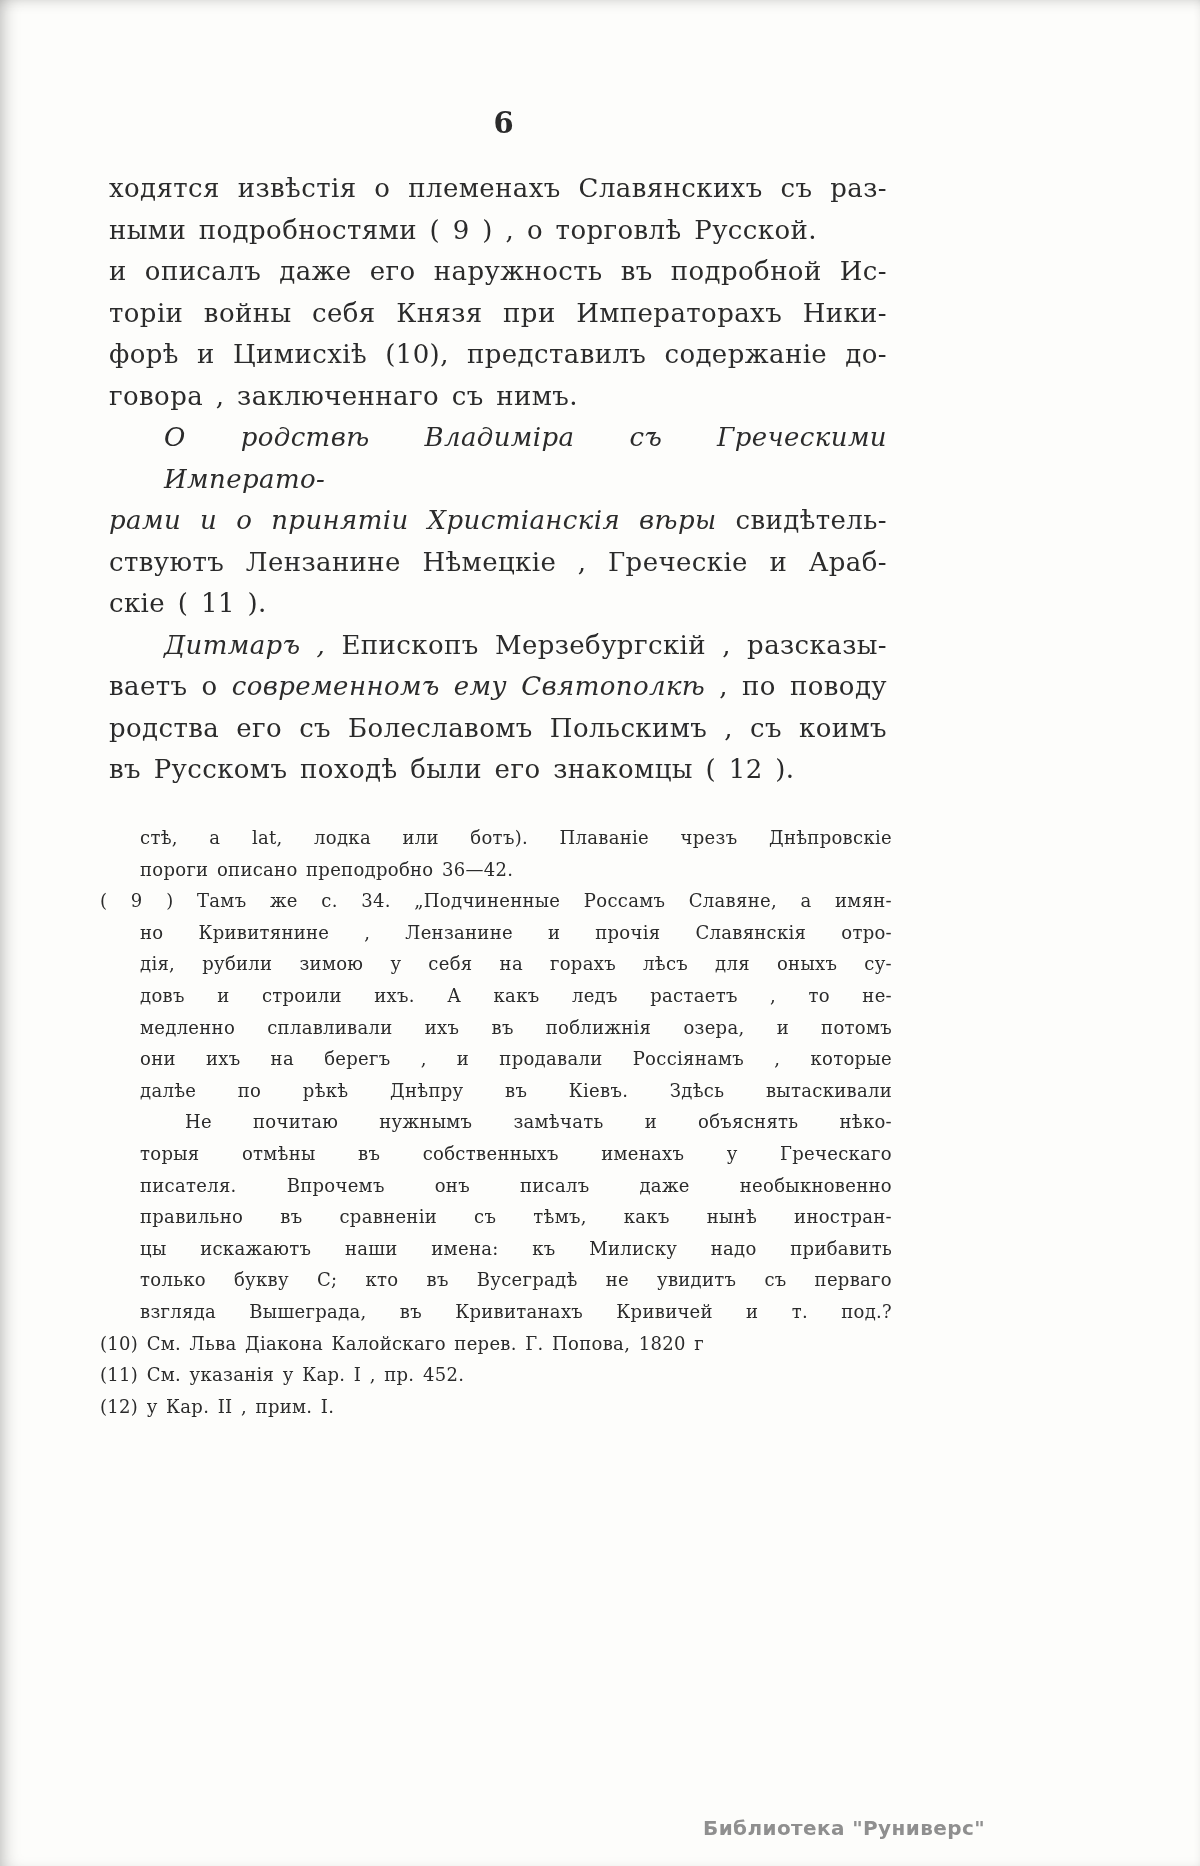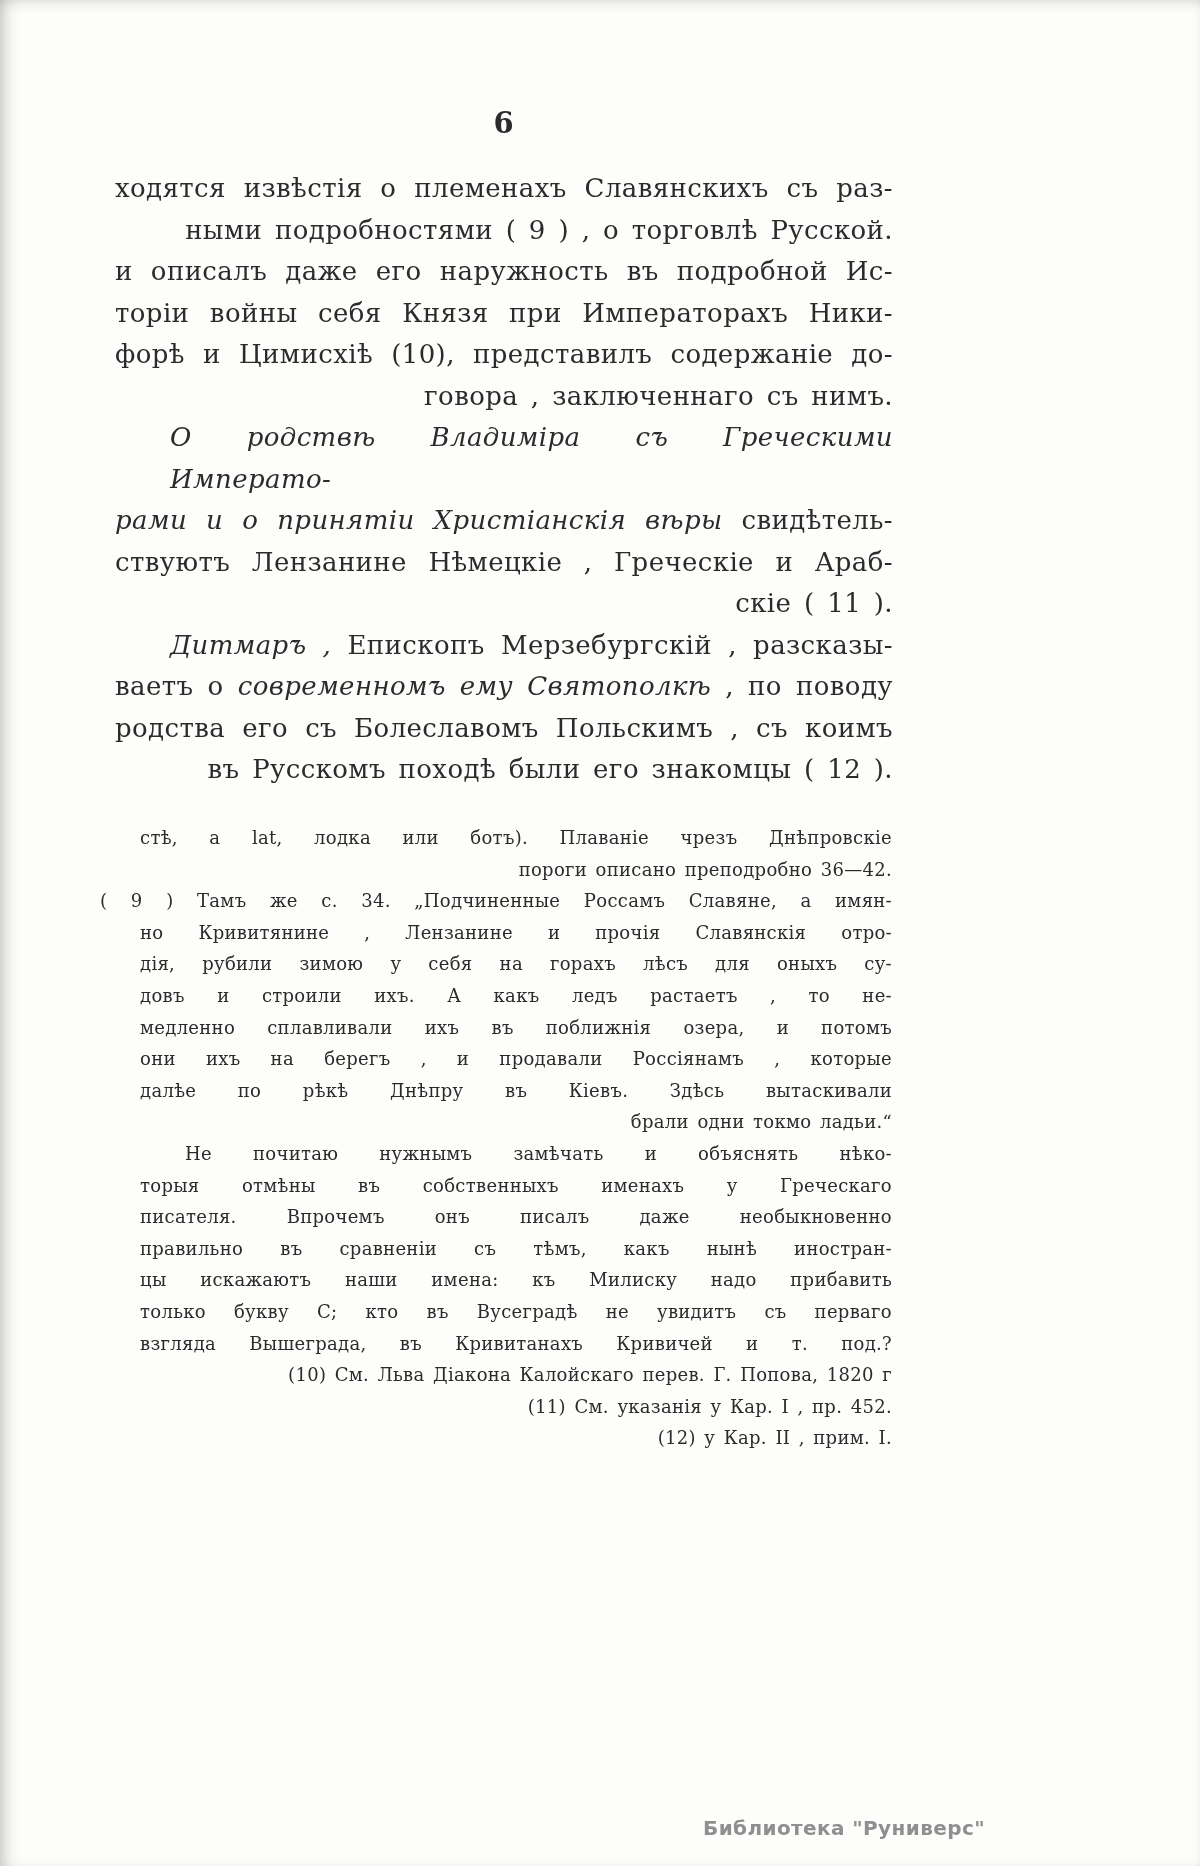--- a/index.html
+++ b/index.html
@@ -26,21 +26,21 @@
     left: 115px;
     width: 778px;
     text-align: center;
     font-size: 29px;
     font-weight: bold;
     letter-spacing: 1px;
   }
   .main-text {
     position: absolute;
     top: 168px;
-    left: 115px;
+    left: 109px;
     width: 778px;
     font-size: 26px;
     line-height: 41.5px;
     word-spacing: 4px;
     letter-spacing: 0.4px;
   }
   .footnotes {
     position: absolute;
     top: 822px;
     left: 100px;
@@ -48,21 +48,20 @@
     font-size: 18px;
     line-height: 31.6px;
     word-spacing: 2.5px;
     letter-spacing: 0.3px;
   }
   .line {
     box-sizing: border-box;
     width: 100%;
     white-space: normal;
     hyphens: none;
-    text-align: right;
   }
   .line.just {
     text-align: justify;
     text-align-last: justify;
   }
   .i0 { padding-left: 0; }
   .i1 { padding-left: 40px; }
   .i2 { padding-left: 85px; }
   .i3 { padding-left: 55px; }
   .it { font-style: italic; }
@@ -103,21 +102,20 @@
   <div class="footnotes">
       <div class="line i1 just"><span>стѣ, a lat, лодка или ботъ). Плаваніе чрезъ Днѣпровскіе</span></div>
       <div class="line i1"><span>пороги описано преподробно 36—42.</span></div>
       <div class="line i0 just"><span>( 9 ) Тамъ же с. 34. „Подчиненные Россамъ Славяне, а имян-</span></div>
       <div class="line i1 just"><span>но Кривитянине , Лензанине и прочія Славянскія отро-</span></div>
       <div class="line i1 just"><span>дія, рубили зимою у себя на горахъ лѣсъ для оныхъ су-</span></div>
       <div class="line i1 just"><span>довъ и строили ихъ. А какъ ледъ растаетъ , то не-</span></div>
       <div class="line i1 just"><span>медленно сплавливали ихъ въ поближнія озера, и потомъ</span></div>
       <div class="line i1 just"><span>они ихъ на берегъ , и продавали Россіянамъ , которые</span></div>
       <div class="line i1 just"><span>далѣе по рѣкѣ Днѣпру въ Кіевъ. Здѣсь вытаскивали</span></div>
-      <div class="line i1"><span>брали одни токмо ладьи.“</span></div>
       <div class="line i2 just"><span>Не почитаю нужнымъ замѣчать и объяснять нѣко-</span></div>
       <div class="line i1 just"><span>торыя отмѣны въ собственныхъ именахъ у Греческаго</span></div>
       <div class="line i1 just"><span>писателя. Впрочемъ онъ писалъ даже необыкновенно</span></div>
       <div class="line i1 just"><span>правильно въ сравненіи съ тѣмъ, какъ нынѣ иностран-</span></div>
       <div class="line i1 just"><span>цы искажаютъ наши имена: къ Милиску надо прибавить</span></div>
       <div class="line i1 just"><span>только букву С; кто въ Вусеградѣ не увидитъ съ перваго</span></div>
       <div class="line i1 just"><span>взгляда Вышеграда, въ Кривитанахъ Кривичей и т. под.?</span></div>
       <div class="line i0"><span>(10) См. Льва Діакона Калойскаго перев. Г. Попова, 1820 г</span></div>
       <div class="line i0"><span>(11) См. указанія у Кар. I , пр. 452.</span></div>
       <div class="line i0"><span>(12) у Кар. II , прим. I.</span></div>

